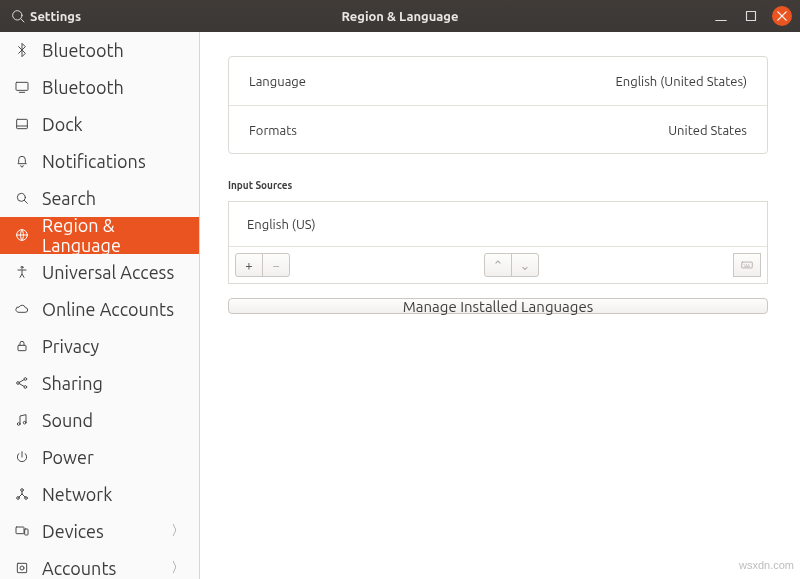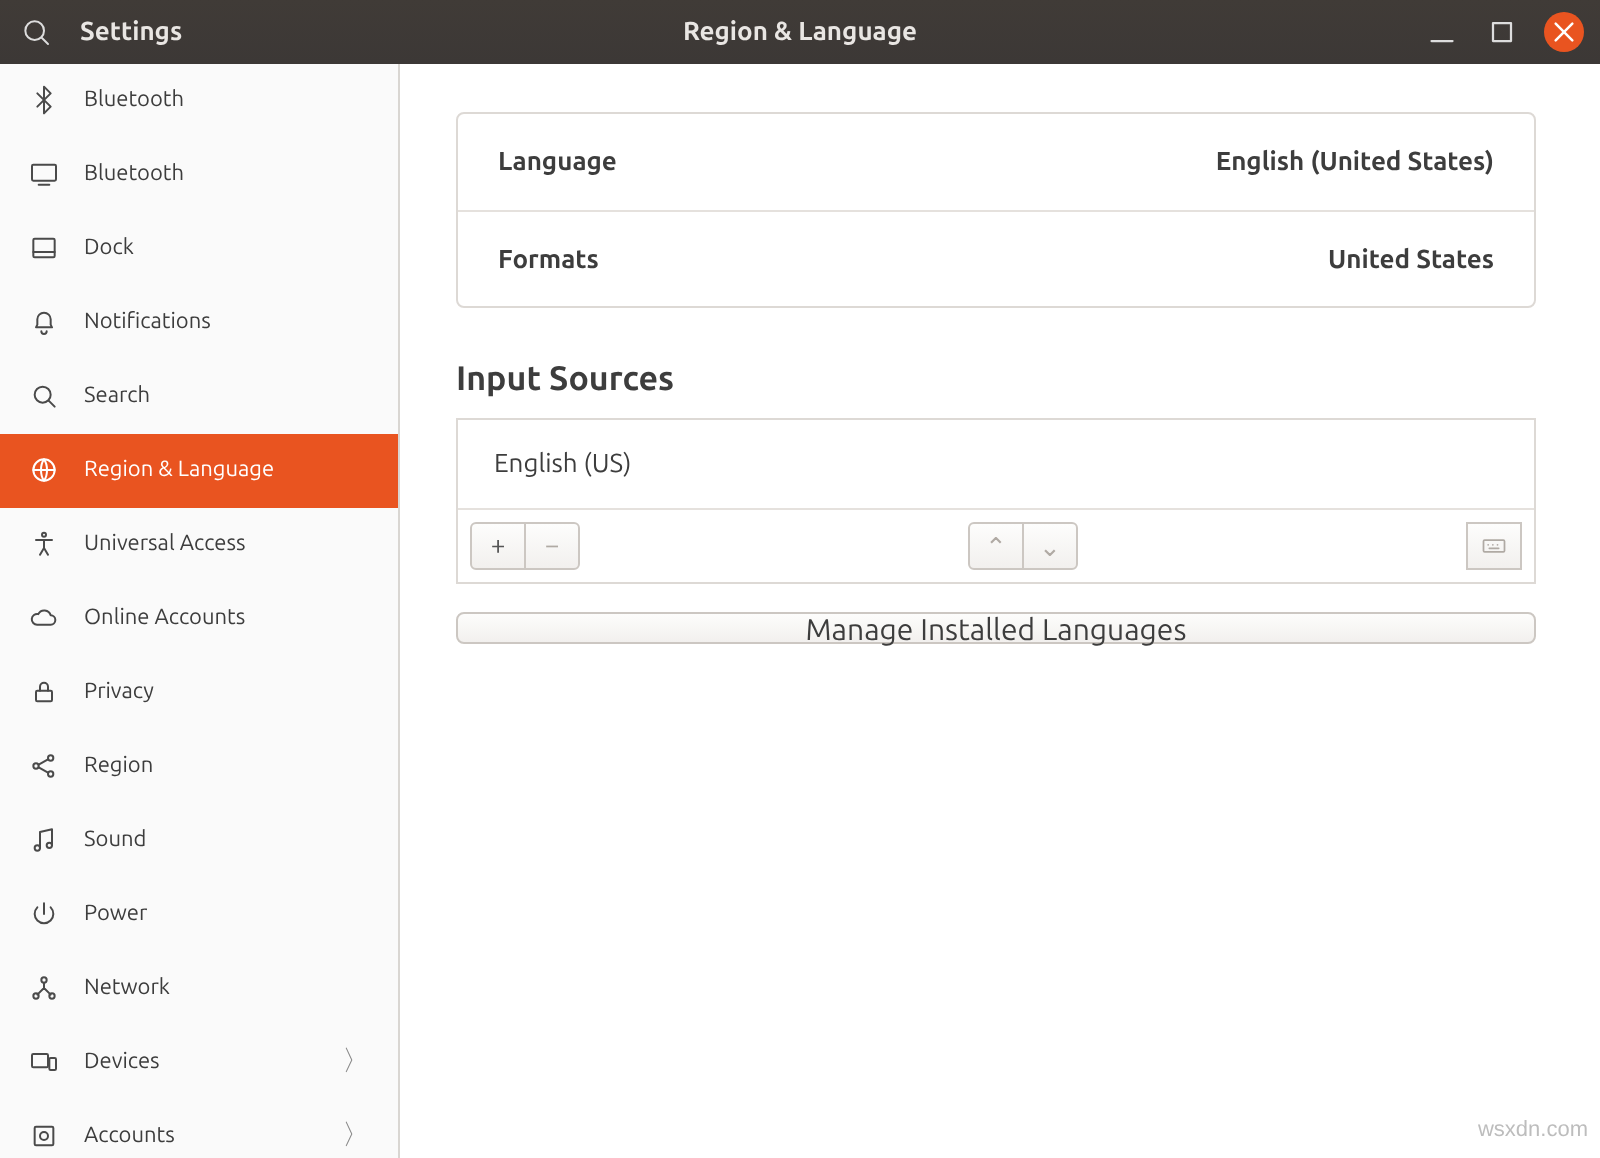--- a/index.html
+++ b/index.html
@@ -17,21 +17,21 @@
   
   .titlebar {
     height: 32px;
     background: linear-gradient(#403b37, #3c3836);
     display: flex;
     align-items: center;
     color: #e9e6e3;
     font-weight: 600;
     position: relative;
   }
-  .tb-left { display: flex; align-items: center; gap: 14px; padding-left: 10px; }
+  .tb-left { display: flex; align-items: center; gap: 4px; padding-left: 10px; }
   .tb-search-icon { width: 16px; height: 16px; color: #ddd; }
   .tb-center {
     position: absolute;
     left: 0; right: 0;
     text-align: center;
     pointer-events: none;
     font-size: 13px;
     font-weight: 700;
   }
   .tb-right { margin-left: auto; display: flex; align-items: center; gap: 12px; padding-right: 8px; }
@@ -64,49 +64,48 @@
     color: #3d3d3d;
     border-bottom: 1px solid rgba(0,0,0,0);
   }
   .side-item.active {
     background: #e95420;
     color: #fff;
   }
   .side-item.active .side-icon svg { stroke: #fff; fill: none; }
   .side-icon { width: 16px; height: 16px; flex: 0 0 16px; display: inline-flex; align-items: center; justify-content: center; color: #4a4a4a; }
   .side-icon svg { width: 16px; height: 16px; }
-  .side-label { flex: 1 1 auto; font-size: 11px; }
+  .side-label { flex: 1 1 auto; font-size: 18px; }
   .chev { color: #888; font-size: 14px; }
 
   
   .content {
     flex: 1 1 auto;
     padding: 24px 32px 24px 28px;
     background: #fff;
     overflow-y: auto;
   }
   .group {
     border: 1px solid #ddd9d5;
     border-radius: 4px;
     margin-bottom: 26px;
     background: #fff;
-    font-weight: bold;
   }
   .row {
     display: flex;
     align-items: center;
     height: 48px;
     padding: 0 20px;
     cursor: default;
   }
   .row + .row { border-top: 1px solid #e5e1dd; }
   .row .key { font-size: 13px; color: #3d3d3d; flex: 0 0 auto; }
   .row .val { margin-left: auto; font-size: 13px; color: #3d3d3d; }
 
-  .section-label { font-size: 17px; font-weight: 700; color: #3d3d3d; margin-bottom: 10px; }
+  .section-label { font-size: 10px; font-weight: 700; color: #3d3d3d; margin-bottom: 10px; }
 
   .input-sources {
     border: 1px solid #ddd9d5;
     border-radius: 0;
     margin-bottom: 14px;
   }
   .is-row {
     height: 44px;
     display: flex;
     align-items: center;
@@ -285,21 +284,21 @@
 
     <div class="side-item">
       <span class="side-icon">
           <svg viewBox="0 0 24 24">
             <circle cx="6" cy="12" r="2"></circle>
             <circle cx="17" cy="6" r="2"></circle>
             <circle cx="17" cy="18" r="2"></circle>
             <path d="M8 11l7-4M8 13l7 4"></path>
           </svg>
         </span>
-      <span class="side-label">Region</span>
+      <span class="side-label">Sharing</span>
     </div>
 
     <div class="side-item">
       <span class="side-icon">
           <svg viewBox="0 0 24 24">
             <path d="M9 18V6l9-2v12"></path>
             <circle cx="7" cy="18" r="2"></circle>
             <circle cx="16" cy="16" r="2"></circle>
           </svg>
         </span>

